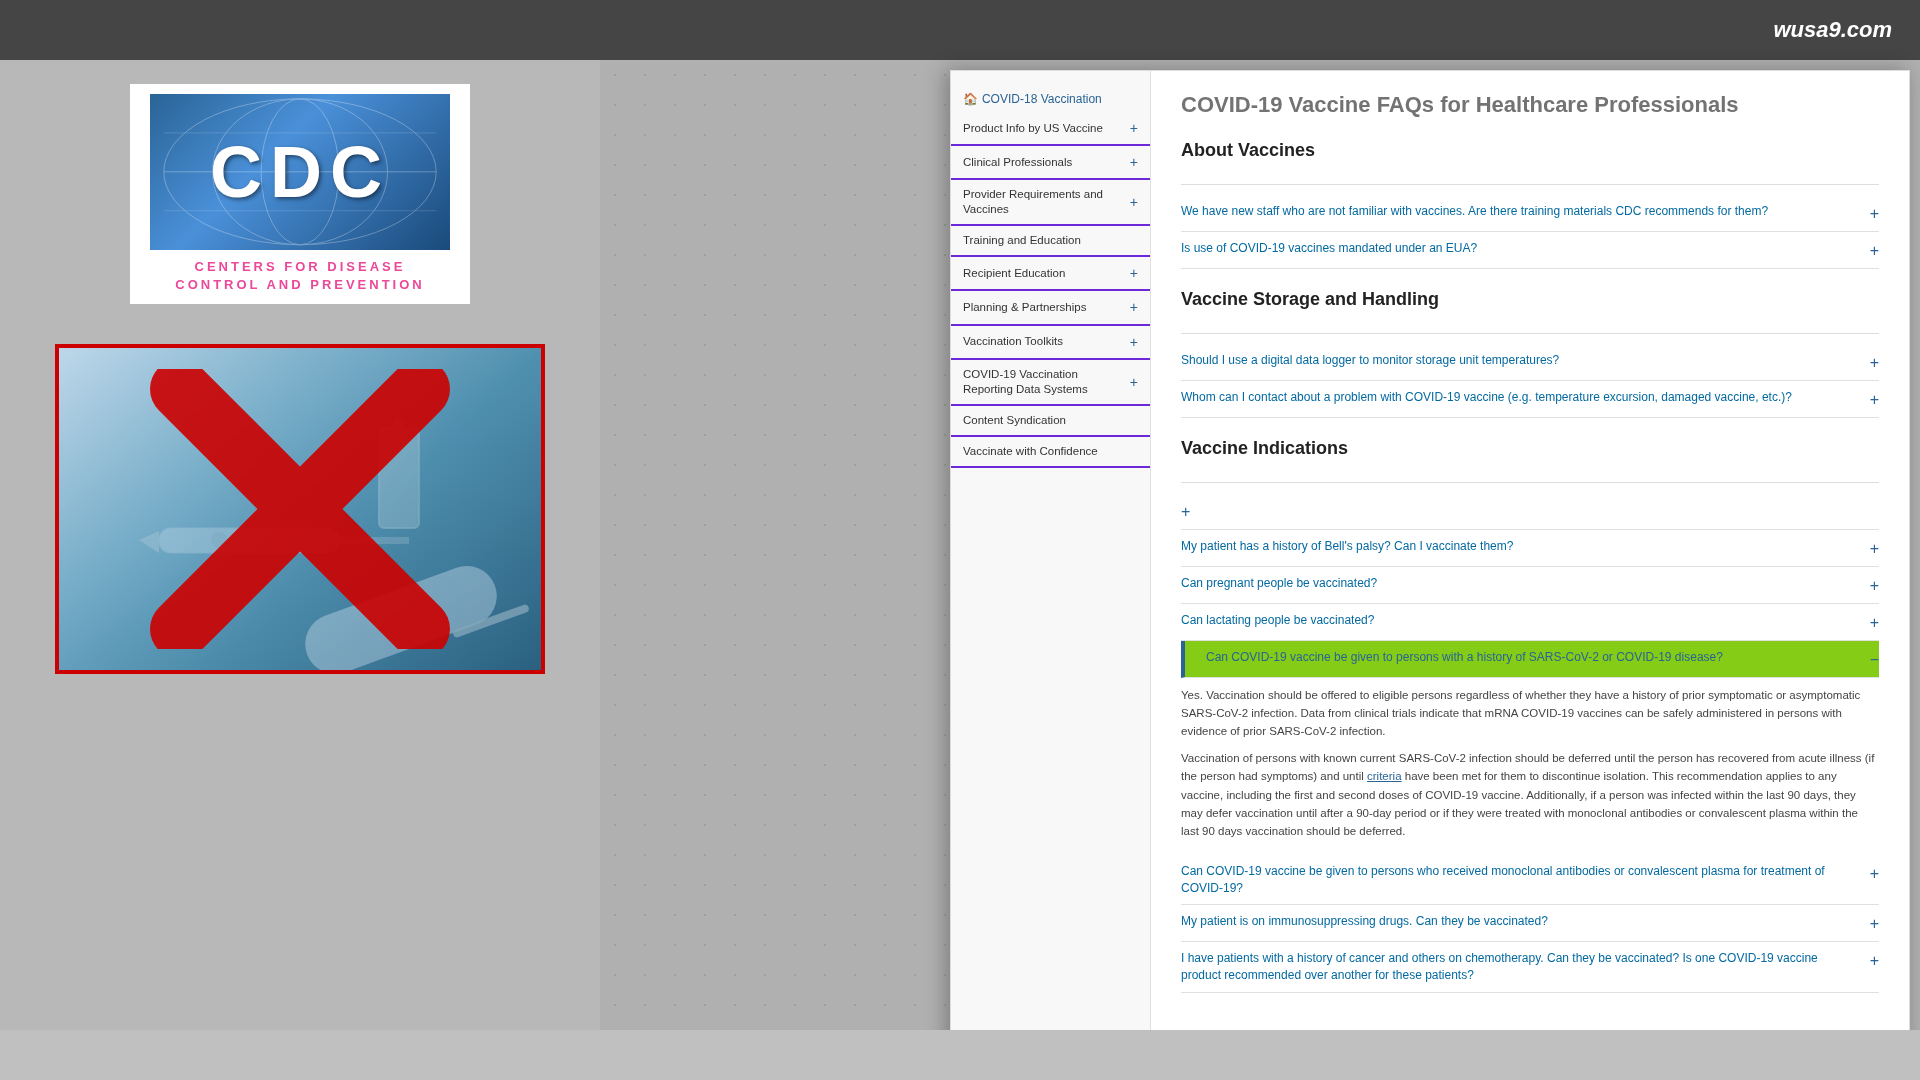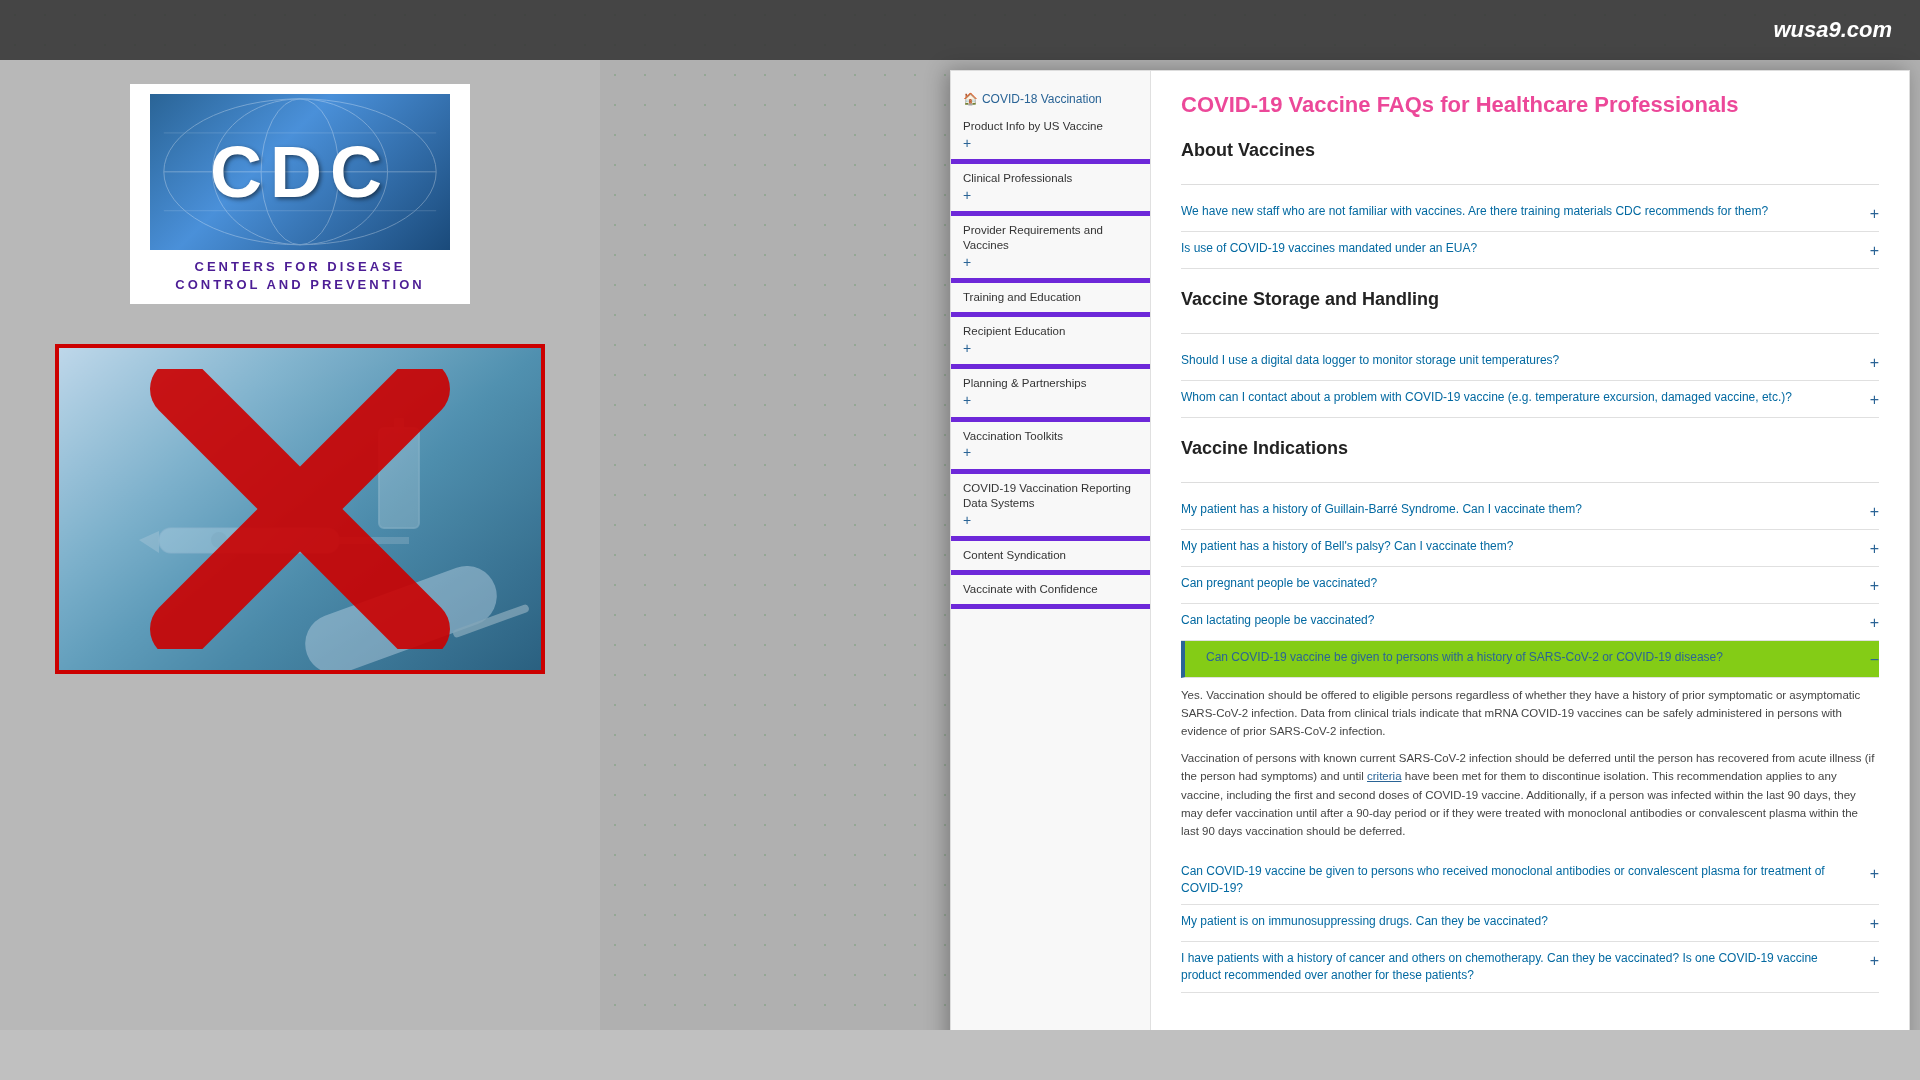--- a/index.html
+++ b/index.html
@@ -99,21 +99,21 @@
       position: absolute;
       top: 0; left: 0;
       width: 100%; height: 100%;
       opacity: 0.3;
     }
 
     .cdc-subtitle {
       margin-top: 8px;
       font-size: 13px;
       letter-spacing: 3px;
-      color: #4c1d95;
+      color: #ec4899;
       font-weight: bold;
       text-align: center;
       line-height: 1.4;
     }
 
     
     .vaccine-image-container {
       position: relative;
       width: 490px;
       height: 330px;
@@ -209,45 +209,45 @@
 
     .home-icon {
       font-size: 12px;
     }
 
     .nav-item {
       padding: 7px 12px;
       color: #333;
       font-size: 11.5px;
       cursor: pointer;
-      border-bottom: 5px solid #6d28d9;
+      border-bottom: 2px solid #6d28d9;
       display: flex;
       justify-content: space-between;
+      align-items: center;
       line-height: 1.3;
-      flex-direction: column;
     }
 
     .nav-item .plus {
       color: #2a6496;
       font-size: 14px;
       flex-shrink: 0;
     }
 
     
     .main-content {
       flex: 1;
       padding: 20px 30px;
       overflow-y: auto;
       background: white;
     }
 
     .page-title {
       font-size: 22px;
       font-weight: bold;
-      color: #ec4899;
+      color: #737373;
       margin-bottom: 20px;
       line-height: 1.3;
     }
 
     .section-title {
       font-size: 18px;
       font-weight: bold;
       color: #222;
       margin: 20px 0 10px 0;
       border-bottom: 1px solid #ddd;
@@ -448,21 +448,20 @@
         <span class="faq-toggle">+</span>
       </div>
       <div class="faq-item">
         <span class="faq-question">Whom can I contact about a problem with COVID-19 vaccine (e.g. temperature excursion, damaged vaccine, etc.)?</span>
         <span class="faq-toggle">+</span>
       </div>
 
       <h2 class="section-title">Vaccine Indications</h2>
 
       <div class="faq-item">
-        <span class="faq-question">My patient has a history of Guillain-Barré Syndrome. Can I vaccinate them?</span>
         <span class="faq-toggle">+</span>
       </div>
       <div class="faq-item">
         <span class="faq-question">My patient has a history of Bell's palsy? Can I vaccinate them?</span>
         <span class="faq-toggle">+</span>
       </div>
       <div class="faq-item">
         <span class="faq-question">Can pregnant people be vaccinated?</span>
         <span class="faq-toggle">+</span>
       </div>

